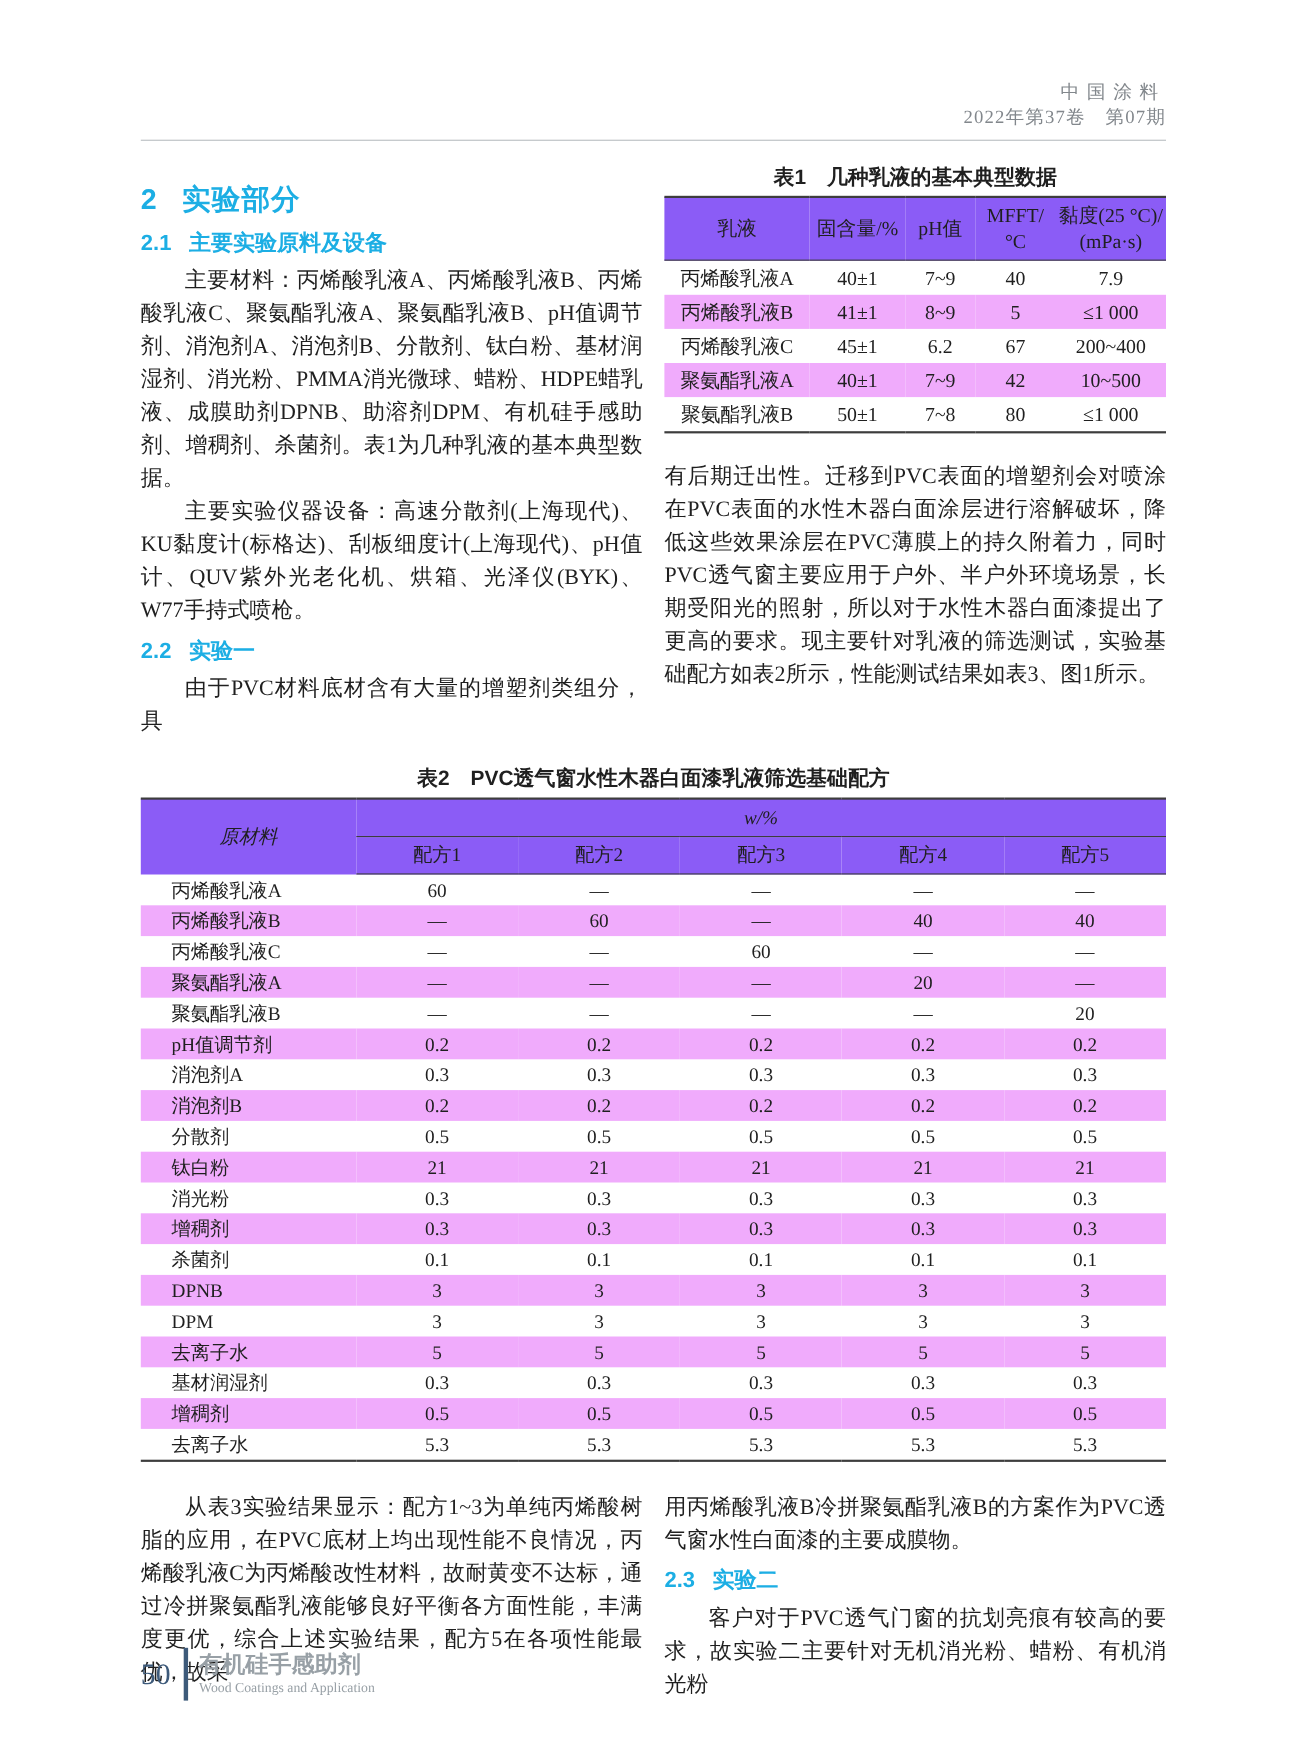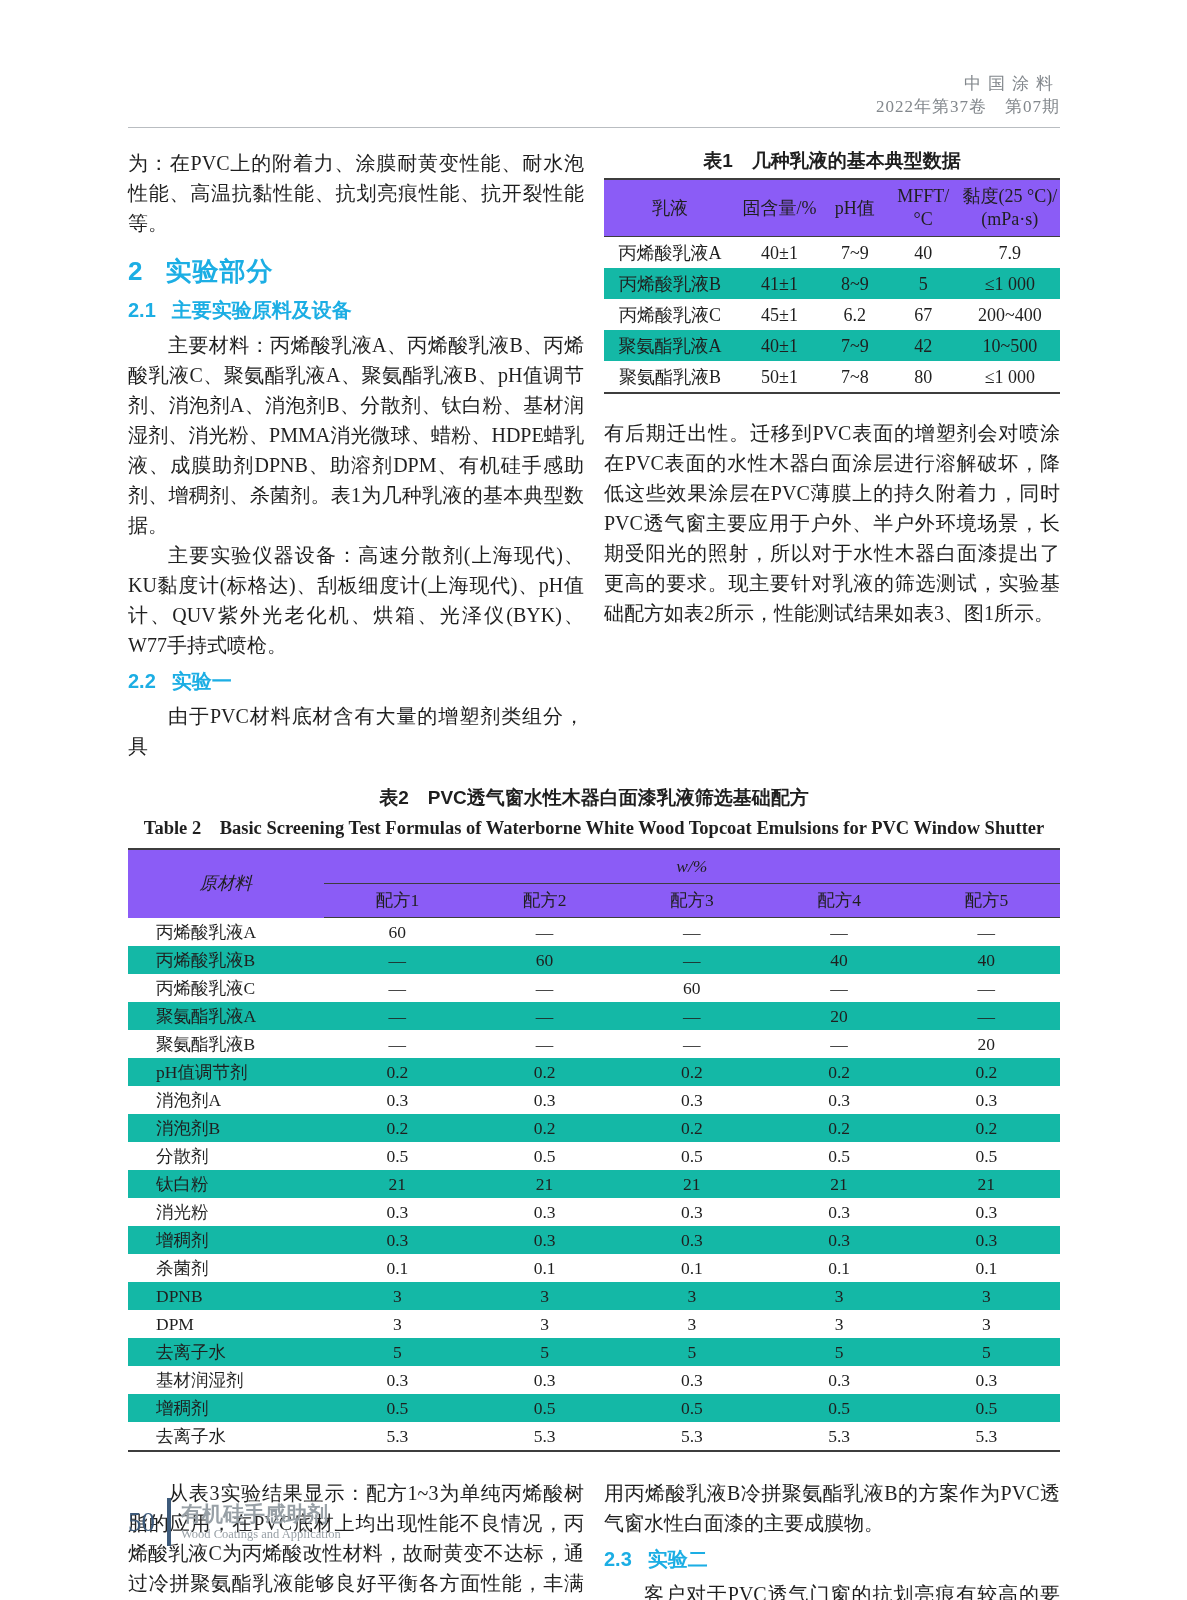--- a/index.html
+++ b/index.html
@@ -67,21 +67,21 @@
     border-bottom: 2px solid #3d3d3d;
     font-size: 17.5px;
   }
   thead { background: #8b5cf6; margin-top: 44px; }
   thead th {
     font-weight: normal; text-align: center;
     padding: 5px 2px; white-space: pre-line; line-height: 23px;
   }
   thead tr.hline th { border-bottom: 1.5px solid #3d3d3d; }
   td { text-align: center; padding: 3px 2px; line-height: 22px; }
-  tr.alt { background: #14b8a6; }
+  tr.alt { background: #f0abfc; }
 
   
   #table1 { font-size: 18px; }
   #table1 td { padding: 4.5px 2px; }
 
   
   #table2 th.raw { width: 21%; font-style: italic; }
   #table2 .wcell { border-bottom: 1px solid #3d3d3d; }
   #table2 td:first-child { text-align: left; padding-left: 28px; }
   .table2-wrap { margin-top: 24px; }
@@ -113,21 +113,20 @@
 <div class="page">
 
   <div class="runhead">
     <span class="journal">中国涂料</span>
     <span class="issue">2022年第37卷　第07期</span>
   </div>
 
   <div class="cols">
 
     <div class="col">
-      <p class="body">为：在PVC上的附着力、涂膜耐黄变性能、耐水泡性能、高温抗黏性能、抗划亮痕性能、抗开裂性能等。</p>
 
       <h2 class="sec"><span class="num">2</span><span>实验部分</span></h2>
 
       <h3 class="sec"><span class="num">2.1</span><span>主要实验原料及设备</span></h3>
 
       <p class="body indent">主要材料：丙烯酸乳液A、丙烯酸乳液B、丙烯酸乳液C、聚氨酯乳液A、聚氨酯乳液B、pH值调节剂、消泡剂A、消泡剂B、分散剂、钛白粉、基材润湿剂、消光粉、PMMA消光微球、蜡粉、HDPE蜡乳液、成膜助剂DPNB、助溶剂DPM、有机硅手感助剂、增稠剂、杀菌剂。表1为几种乳液的基本典型数据。</p>
       <p class="body indent">主要实验仪器设备：高速分散剂(上海现代)、KU黏度计(标格达)、刮板细度计(上海现代)、pH值计、QUV紫外光老化机、烘箱、光泽仪(BYK)、W77手持式喷枪。</p>
 
       <h3 class="sec"><span class="num">2.2</span><span>实验一</span></h3>
 
@@ -186,21 +185,20 @@
             </tr>
           </tbody>
       </table>
 
       <p class="body" style="margin-top:24px;">有后期迁出性。迁移到PVC表面的增塑剂会对喷涂在PVC表面的水性木器白面涂层进行溶解破坏，降低这些效果涂层在PVC薄膜上的持久附着力，同时PVC透气窗主要应用于户外、半户外环境场景，长期受阳光的照射，所以对于水性木器白面漆提出了更高的要求。现主要针对乳液的筛选测试，实验基础配方如表2所示，性能测试结果如表3、图1所示。</p>
     </div>
   </div>
 
   <div class="table2-wrap">
     <p class="tbl-title-cn">表2　PVC透气窗水性木器白面漆乳液筛选基础配方</p>
-    <p class="tbl-title-en">Table 2　Basic Screening Test Formulas of Waterborne White Wood Topcoat Emulsions for PVC Window Shutter</p>
 
     <table id="table2">
       <thead>
         <tr>
           <th class="raw" rowspan="2">原材料</th>
           <th class="wcell" colspan="5" style="font-style:italic;">w/%</th>
         </tr>
         <tr class="hline">
           <th>配方1</th>
           <th>配方2</th>

